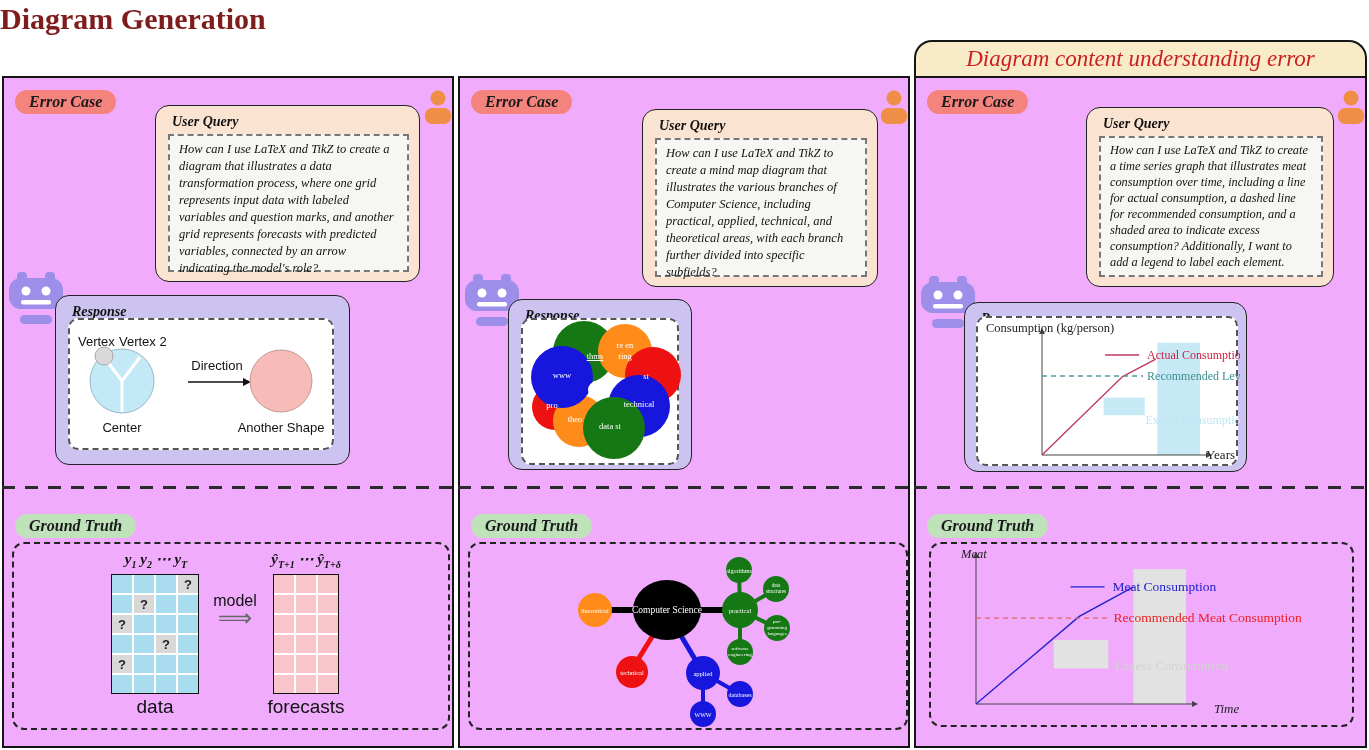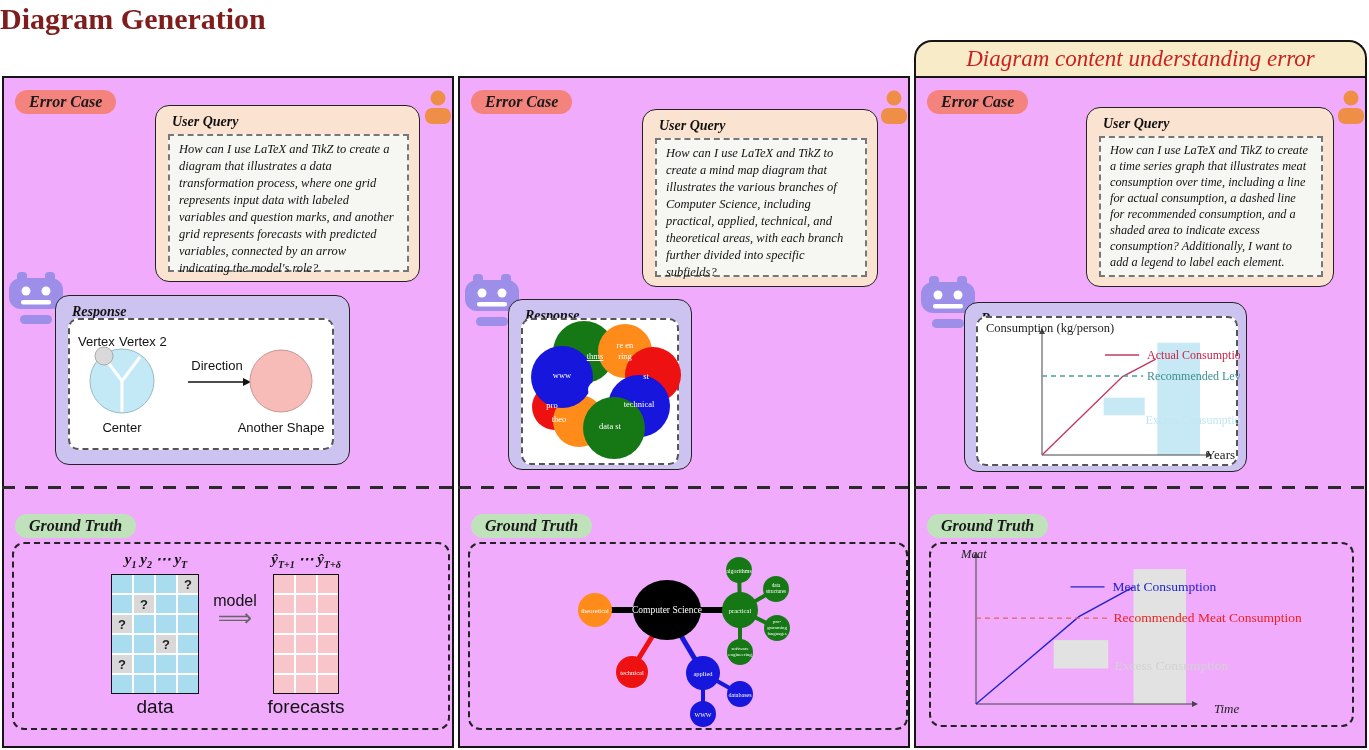--- a/index.html
+++ b/index.html
@@ -207,21 +207,21 @@
           <div class="ball" style="left:60px;top:77px;width:62px;height:62px;background:#157815;"></div>
           <div class="ball" style="left:8px;top:26px;width:62px;height:62px;background:#1616dc;"></div>
           <div class="ball" style="left:65px;top:61px;width:18px;height:18px;background:#fff;"></div>
           <span class="frag" style="left:52px;top:31px;width:40px;text-decoration:underline;">thms</span>
           <span class="frag" style="left:82px;top:20px;width:40px;">re en</span>
           <span class="frag" style="left:82px;top:31px;width:40px;">ring</span>
           <span class="frag" style="left:108px;top:51px;width:30px;">st</span>
           <span class="frag" style="left:19px;top:50px;width:40px;">www</span>
           <span class="frag" style="left:86px;top:79px;width:60px;">technical</span>
           <span class="frag" style="left:57px;top:101px;width:60px;">data st</span>
-          <span class="frag" style="left:16px;top:94px;width:40px;">theo</span>
+          <span class="frag" style="left:32px;top:94px;width:40px;">theo</span>
           <span class="frag" style="left:9px;top:80px;width:40px;">pro</span>
         </div>
       </div>
     </div>
 
     <div class="divider"></div>
     <div class="pill gt" style="left:11px;top:436px;">Ground Truth</div>
 
     <div class="gtbox" style="left:8px;top:464px;width:440px;height:188px;">
       <svg width="435" height="183" style="position:absolute;left:0;top:0;">

